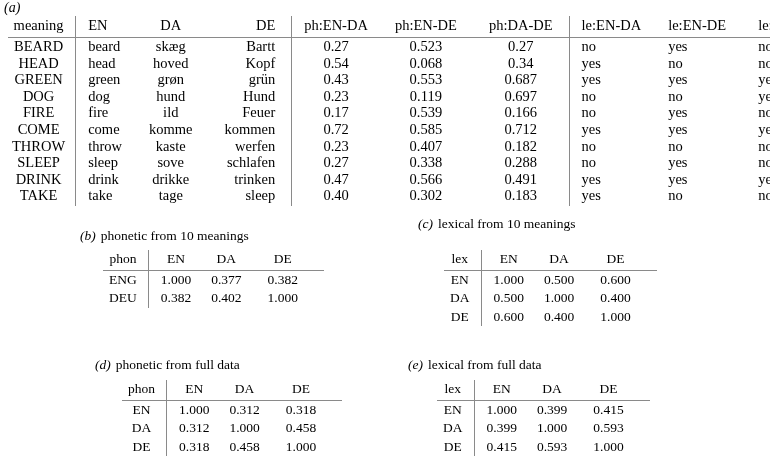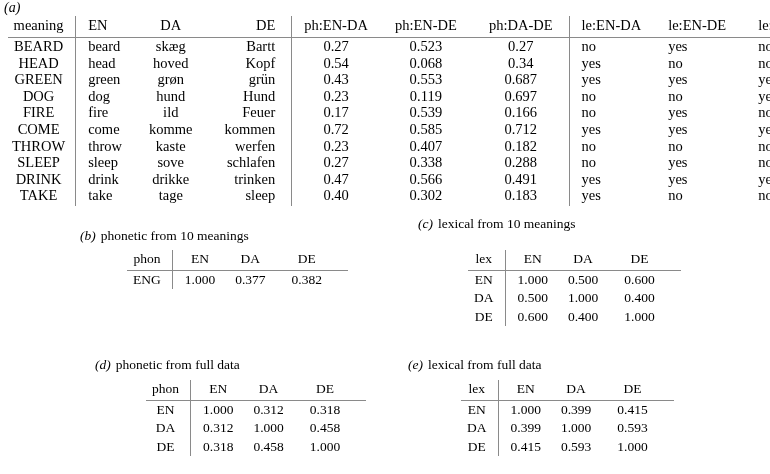--- a/index.html
+++ b/index.html
@@ -84,21 +84,20 @@
     line-height: 16px;
     white-space: nowrap;
   }
   .sub-caption .panel-label { margin-right: 5px; }
 
   table.matrix {
     position: absolute;
     border-collapse: collapse;
     font-size: 13.5px;
     font-family: "Liberation Serif", "DejaVu Serif", serif;
-    margin-left: 24px;
   }
   table.matrix th, table.matrix td {
     padding: 0;
     font-weight: normal;
     white-space: nowrap;
     line-height: 18.2px;
     height: 18.2px;
   }
   table.matrix thead tr { border-bottom: 1.1px solid #8a8a8a; }
   table.matrix thead th { padding-bottom: 2px; vertical-align: bottom; }
@@ -273,20 +272,26 @@
       <th class="cell c3">DE</th>
     </tr>
   </thead>
   <tbody>
       <tr>
         <td class="rowlabel">ENG</td>
         <td class="cell firstcell c1">1.000</td>
         <td class="cell c2">0.377</td>
         <td class="cell c3">0.382</td>
       </tr>
+      <tr>
+        <td class="rowlabel">DEU</td>
+        <td class="cell firstcell c1">0.382</td>
+        <td class="cell c2">0.402</td>
+        <td class="cell c3">1.000</td>
+      </tr>
     </tbody>
 </table>
 
 <div class="sub-caption" style="left:418px; top:216px;">
   <span class="panel-label">(c)</span><span>lexical from 10 meanings</span>
 </div>
 <table class="matrix" id="table-c" style="left:444px; top:250px;">
   <thead>
     <tr>
       <th class="rowlabel">lex</th>

